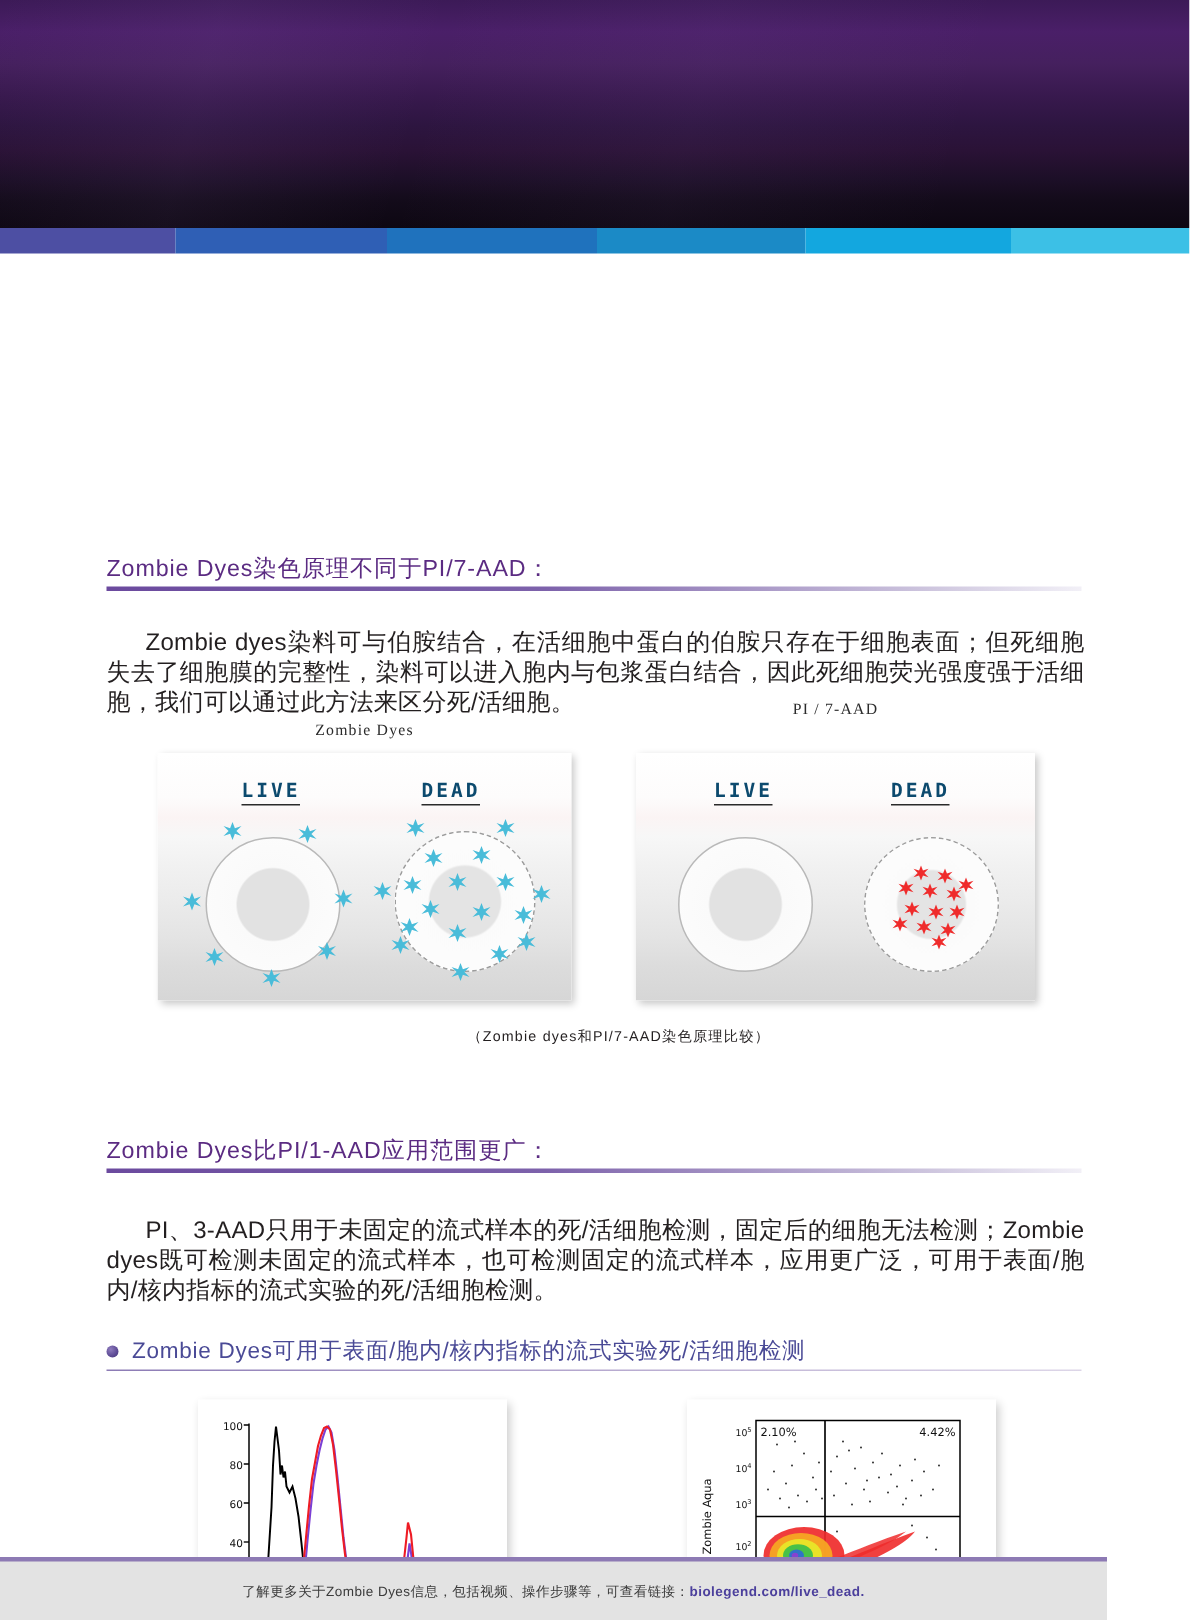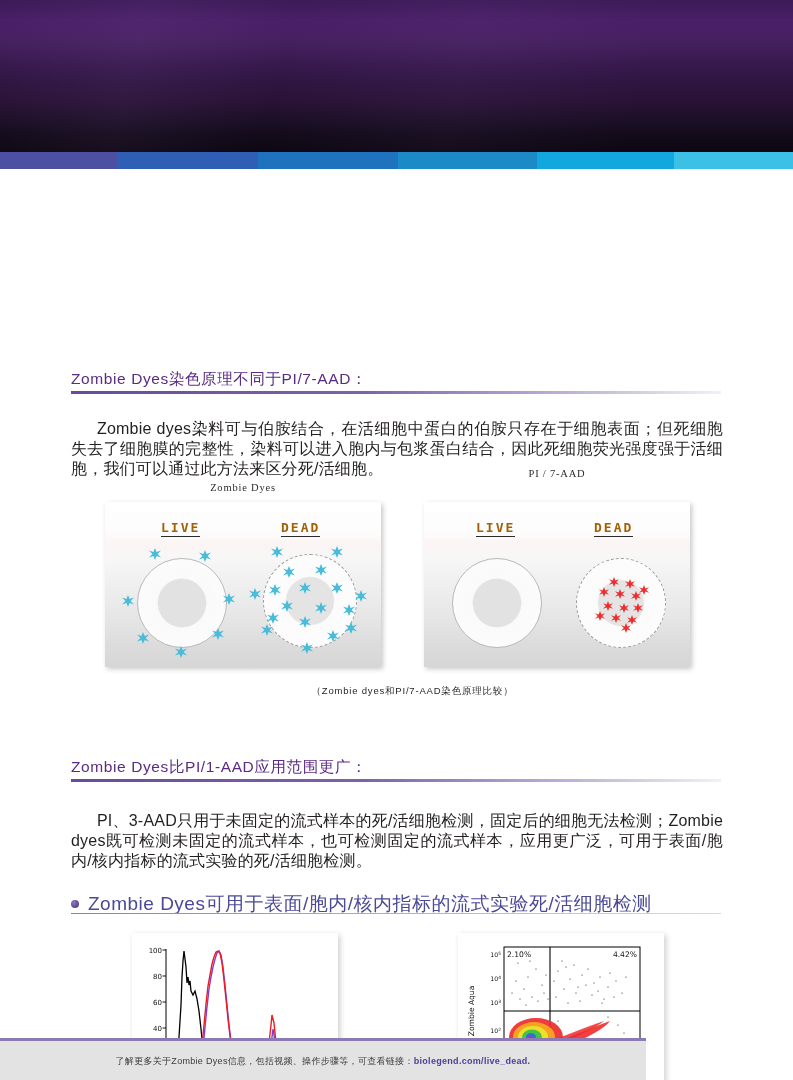--- a/index.html
+++ b/index.html
@@ -105,21 +105,21 @@
     white-space: nowrap;
   }
   .bullet-dot {
     width: 8px; height: 8px;
     border-radius: 50%;
     background: radial-gradient(circle at 35% 32%, #8e7bbd 0%, #5c4a94 60%, #473774 100%);
     flex: none;
   }
   .sub-heading-label {
     color: #4a4a96;
-    font-size: 19px;
+    font-size: 15px;
     letter-spacing: 0.5px;
   }
   .thin-rule {
     position: absolute;
     left: 71px;
     height: 1px;
     background: linear-gradient(to right, #8c7bb5 0%, #b6a9cf 50%, #ddd6e8 100%);
   }
 
   
@@ -151,21 +151,21 @@
         #e4e4e4 74%,
         #dcdcdc 86%,
         #d6d6d6 100%);
   }
   .cell-word {
     position: absolute;
     font-family: "DejaVu Sans Mono", monospace;
     font-size: 13px;
     font-weight: bold;
     letter-spacing: 2px;
-    color: #a16207;
+    color: #0c4a6e;
     border-bottom: 1.6px solid #2a2a2a;
     padding-bottom: 1px;
   }
   .cell-live {
     position: absolute;
     border-radius: 50%;
     background: radial-gradient(circle at 50% 50%, #e2e2e2 0%, #e2e2e2 38%, #fafafa 40%, #fdfdfd 100%);
     border: 1px solid #b9b9b9;
   }
   .cell-dead {
@@ -189,21 +189,21 @@
     position: absolute;
     background: #ffffff;
     box-shadow: 2px 2px 6px rgba(0,0,0,0.20);
   }
 
   
   .footer {
     position: absolute;
     left: 0;
     bottom: 0;
-    width: 646px;
+    width: 738px;
     height: 42px;
     background: #e3e3e3;
     border-top: 3px solid #8d7ab4;
     box-sizing: border-box;
   }
   .footer-text {
     position: absolute;
     left: 0; right: 0;
     top: 14px;
     text-align: center;

